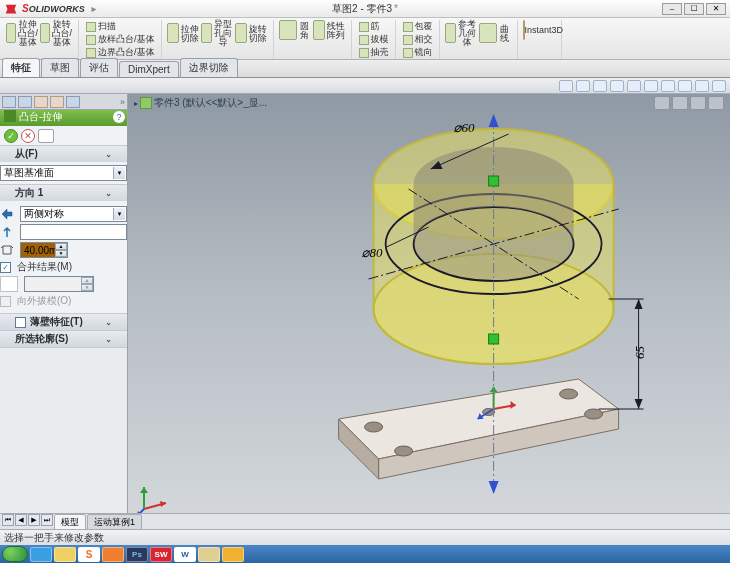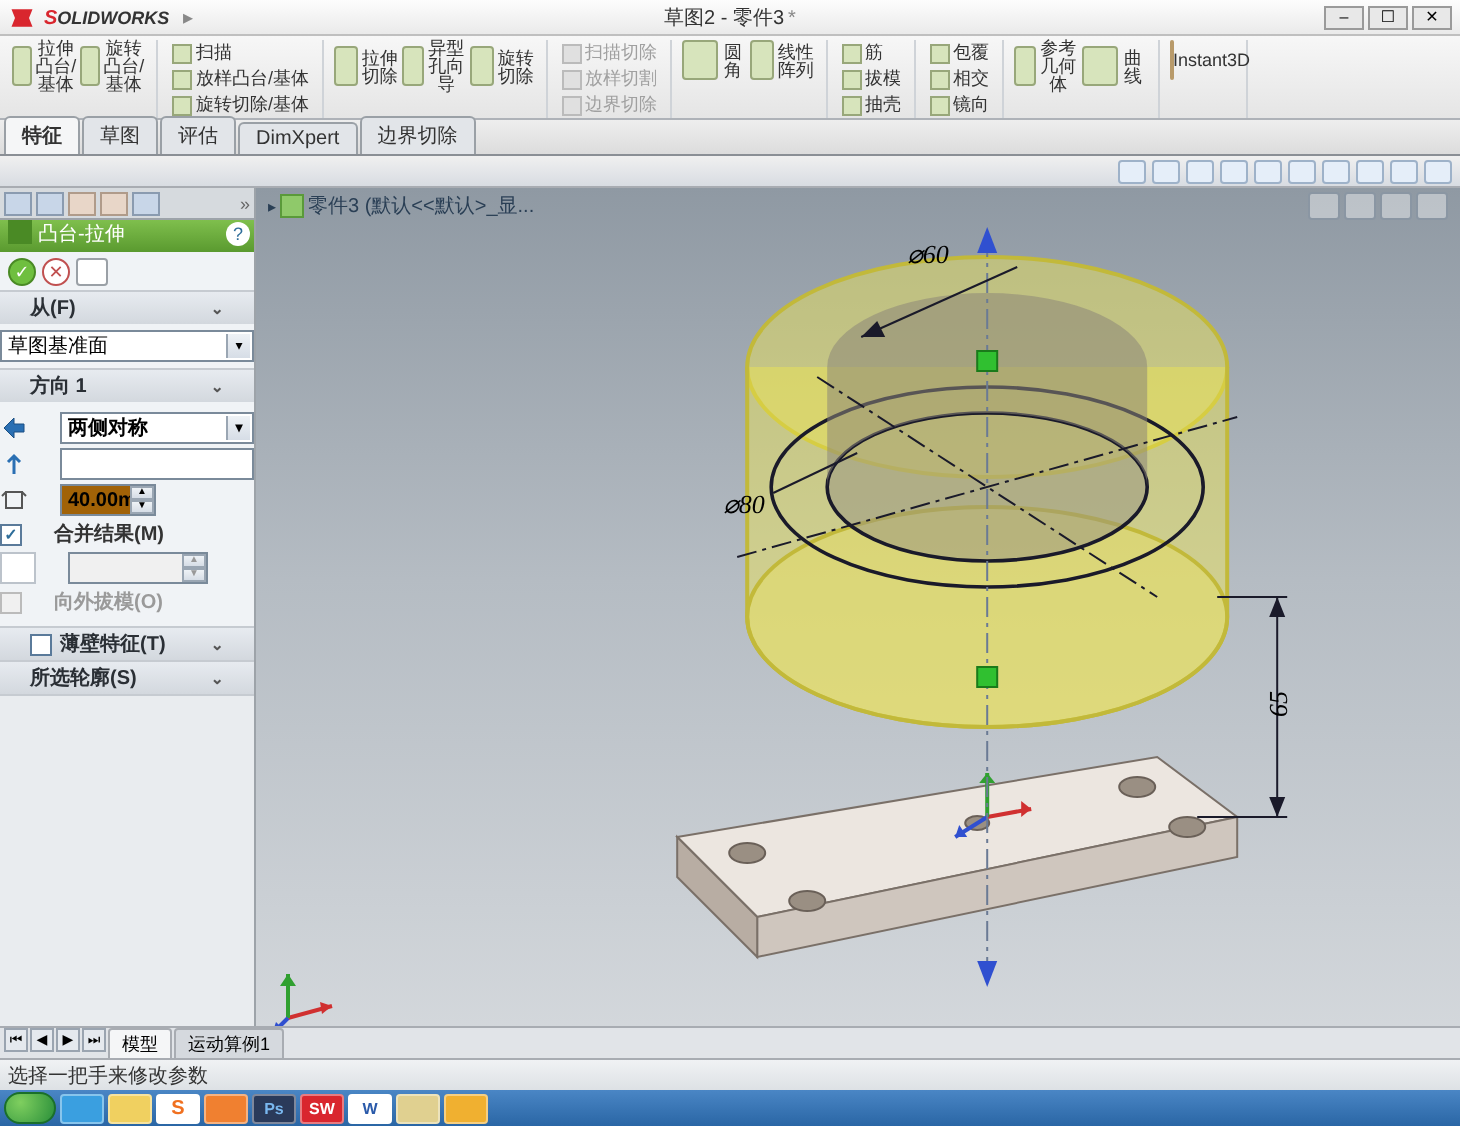--- a/index.html
+++ b/index.html
@@ -49,21 +49,21 @@
   .ok-ico{ width:14px;height:14px; border-radius:50%; background:#6fbf3f; border:1px solid #4a8a25; display:flex;align-items:center;justify-content:center;color:#fff;font-size:9px;}
   .x-ico{ width:14px;height:14px; border-radius:50%; background:#fff; border:1px solid #c05050; color:#c05050; display:flex;align-items:center;justify-content:center;font-size:9px;}
   .eye-ico{width:16px;height:14px;background:#fff;border:1px solid #9aa0a6;border-radius:2px;}
 
   .sect { border-bottom:1px solid #c6cbd1; }
   .sect-hd { height:16px; background:linear-gradient(#e7ebf0,#d3d8de); font-size:10px; color:#2a2f35; display:flex; align-items:center; padding:0 15px; font-weight:bold;}
   .sect-hd .arrow{ margin-left:auto; font-size:8px; color:#555;}
   .sect-body { padding:3px 0; background:#f0f3f6; }
   .combo { width:100%; height:16px; background:#fff; border:1px solid #7a8a9a; font-size:10px; display:flex; align-items:center; padding:0 3px; position:relative;}
   .combo .dd { position:absolute; right:1px; top:1px; width:12px; height:12px; background:linear-gradient(#eef2f6,#d6dde6); border-left:1px solid #9aa6b3; display:flex; align-items:center; justify-content:center; font-size:7px;}
-  .row { display:flex; align-items:center; gap:16px; margin:2px 0;font-weight:bold;}
+  .row { display:flex; align-items:center; gap:6px; margin:2px 0;}
   .row .field-ico { width:14px; height:14px; }
   .depth-input { width:48px; height:16px; background:#a16207; border:1px solid #7a8a9a; font-size:10px; padding:0 3px; display:flex; align-items:center; position:relative;}
   .spinner { position:absolute; right:0; top:0; width:12px; height:14px; display:flex; flex-direction:column;}
   .spinner div{flex:1;background:linear-gradient(#eef2f6,#d6dde6);border:1px solid #9aa6b3;font-size:5px;text-align:center;line-height:5px;}
   .chk { width:11px; height:11px; background:#fff; border:1px solid #5a7a9a; display:inline-flex; align-items:center; justify-content:center; font-size:8px; color:#2f6e9a;}
   .lbl-txt { font-size:10px; color:#333;}
   .lbl-txt.disabled{color:#9a9a9a;}
   .draft-ico { width:18px; height:16px; background:#fff; border:1px solid #bcc3cb;}
 
   
@@ -136,53 +136,37 @@
     <div class="ribbon-small">
           <div class="sico"></div>
           <span>扫描</span>
         </div>
     <div class="ribbon-small">
           <div class="sico"></div>
           <span>放样凸台/基体</span>
         </div>
     <div class="ribbon-small">
           <div class="sico"></div>
-          <span>旋转切除/基体</span>
+          <span>边界凸台/基体</span>
         </div>
   </div>
     </div>
   <div class="ribbon-group">
       <div style="display:flex">
     <div class="ribbon-big">
           <div class="ico"></div>
           <div class="lbl">拉伸切除</div>
         </div>
     <div class="ribbon-big">
           <div class="ico"></div>
           <div class="lbl">异型孔向导</div>
         </div>
     <div class="ribbon-big">
           <div class="ico"></div>
           <div class="lbl">旋转切除</div>
-        </div>
-  </div>
-    </div>
-  <div class="ribbon-group">
-      <div class="ribbon-col">
-    <div class="ribbon-small disabled">
-          <div class="sico"></div>
-          <span>扫描切除</span>
-        </div>
-    <div class="ribbon-small disabled">
-          <div class="sico"></div>
-          <span>放样切割</span>
-        </div>
-    <div class="ribbon-small disabled">
-          <div class="sico"></div>
-          <span>边界切除</span>
         </div>
   </div>
     </div>
   <div class="ribbon-group">
       <div style="display:flex">
     <div class="ribbon-big">
           <div class="ico"></div>
           <div class="lbl">圆角</div>
         </div>
     <div class="ribbon-big">

